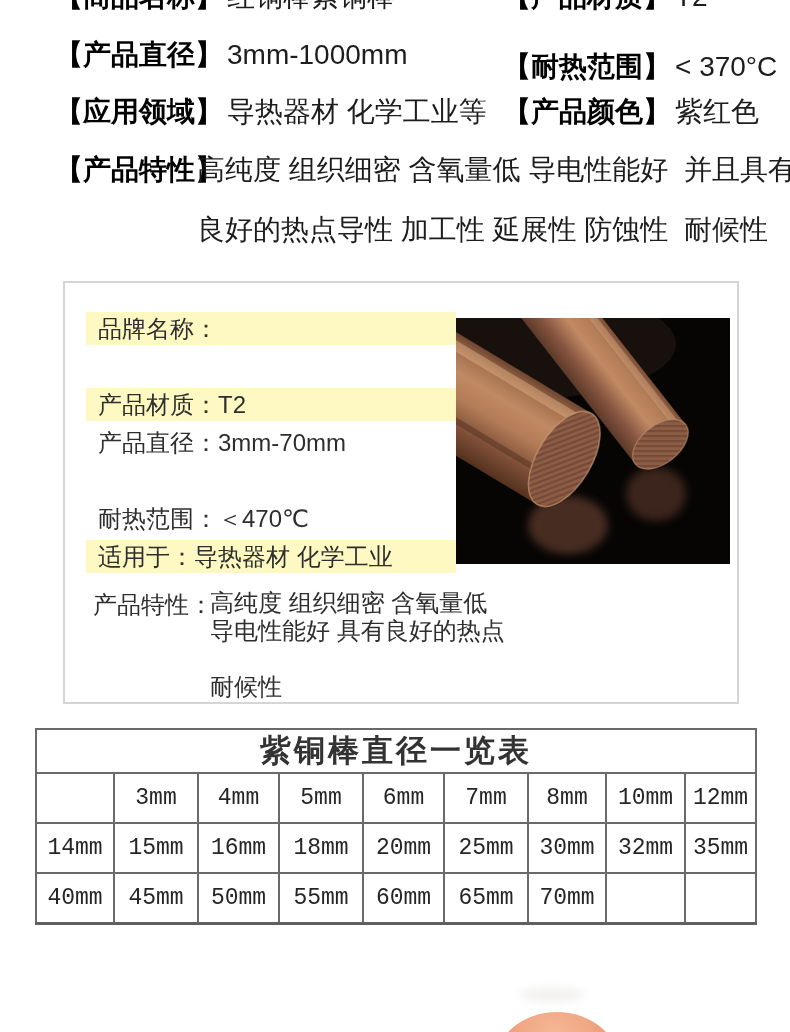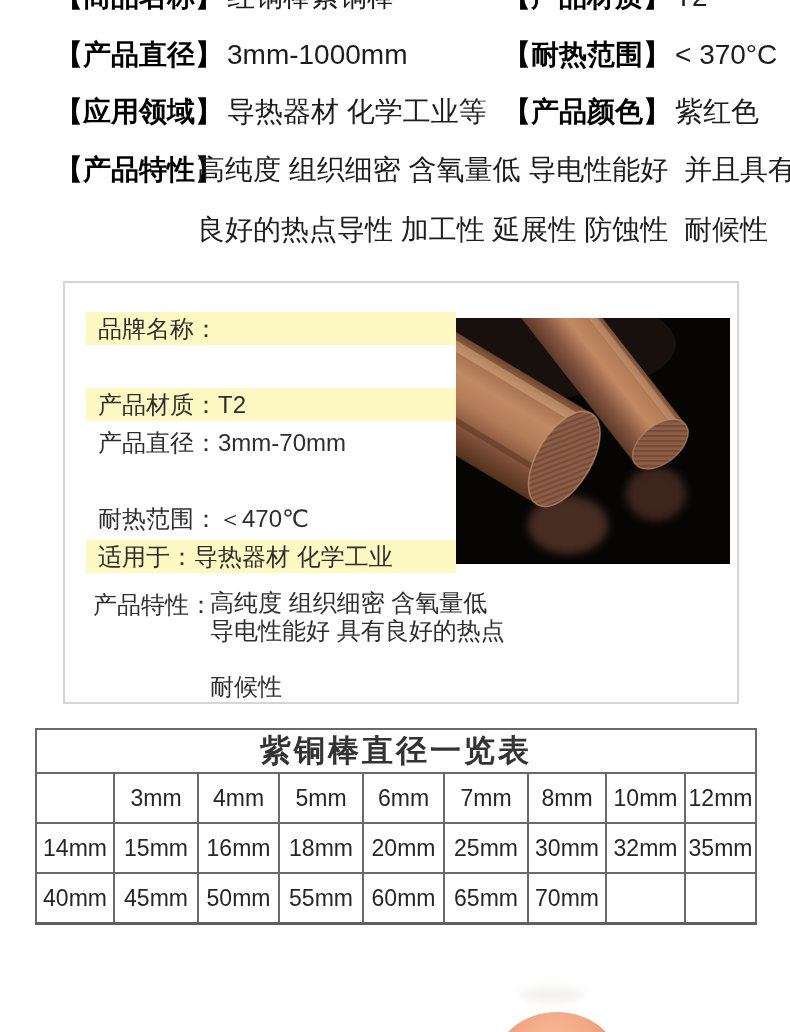--- a/index.html
+++ b/index.html
@@ -5,41 +5,41 @@
   html,body{margin:0;padding:0;background:#fff;}
   .page{
     position:relative;width:790px;height:1032px;overflow:hidden;background:#ffffff;
     font-family:"Liberation Sans","DejaVu Sans",sans-serif;
   }
   
   .spec-line{position:absolute;white-space:pre;font-size:28px;line-height:30px;color:#1d1d1d;}
   .spec-line .lbl{font-weight:700;color:#000;}
   .spec-line .val{font-weight:400;color:#1d1d1d;margin-left:4px;}
   .s-r0l{top:-18px;left:55px}  .s-r0r{top:-18px;left:503px}
-  .s-r1l{top:40px;left:55px}   .s-r1r{top:40px;left:503px}
+  .s-r1l{top:40px;left:55px}   .s-r1r{top:52px;left:503px}
   .s-r2l{top:97px;left:55px}   .s-r2r{top:97px;left:503px}
   .s-featl{top:155px;left:55px}
   .s-feat1{top:155px;left:193px}
   .s-feat2{top:215px;left:193px}
   
   .info-card{position:absolute;left:63px;top:281px;width:672px;height:419px;
     border:2px solid #d5d5d5;background:#fff;}
   .card-row{position:absolute;left:21px;width:370px;height:33px;line-height:33px;
     padding-left:12px;box-sizing:border-box;font-size:24px;color:#2e2e2e;white-space:pre;}
   .shaded{background:#fef9c3;}
   .cr0{top:29px}.cr1{top:67px}.cr2{top:105px}.cr3{top:143px}
   .cr4{top:181px}.cr5{top:219px}.cr6{top:257px}
   .card-feat-label{position:absolute;left:28px;top:306px;font-size:24px;color:#2e2e2e;white-space:pre;}
   .card-feat-line{position:absolute;left:145px;font-size:24px;line-height:28px;color:#2e2e2e;white-space:pre;text-align:right;}
   .fl0{top:306px}.fl1{top:334px}.fl2{top:362px}.fl3{top:390px}
   .photo{position:absolute;left:456px;top:318px;width:274px;height:246px;}
   
   .dia-table{position:absolute;left:35px;top:728px;width:722px;border-collapse:collapse;
     table-layout:fixed;font-size:23px;color:#262626;border:2px solid #5f5f5f;border-bottom-width:3px;}
-  .dia-table td{border:2px solid #6a6a6a;text-align:center;vertical-align:middle;height:48px;padding:0;white-space:nowrap;}
+  .dia-table td{border:2px solid #6a6a6a;text-align:center;vertical-align:middle;height:48px;padding:0;white-space:nowrap;font-family:Liberation Mono, monospace;}
   .dia-table td.title-cell{height:42px;font-size:31px;font-weight:600;color:#333;letter-spacing:3px;}
   
   .bottom-rod{position:absolute;left:495px;top:1012px;width:124px;height:104px;border-radius:50%;
     background:radial-gradient(ellipse at 48% 30%, #f7bb99 0%, #efa582 45%, #e39570 75%, #dd8e6b 100%);
     filter:blur(0.6px);}
   .bottom-wisp{position:absolute;left:520px;top:988px;width:64px;height:14px;border-radius:50%;
     background:#b9b0aa;opacity:.18;filter:blur(4px);}
 </style>
 </head>
 <body>

